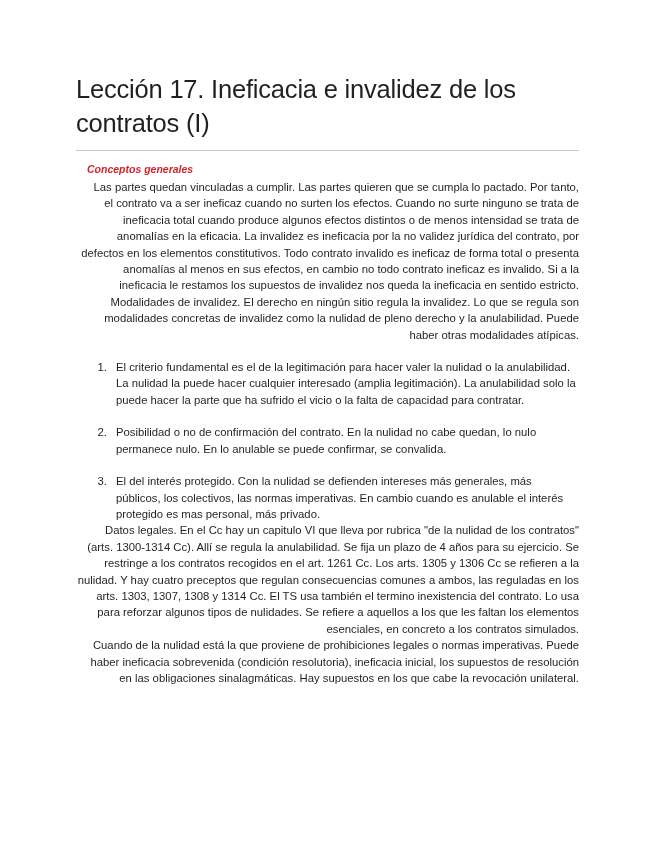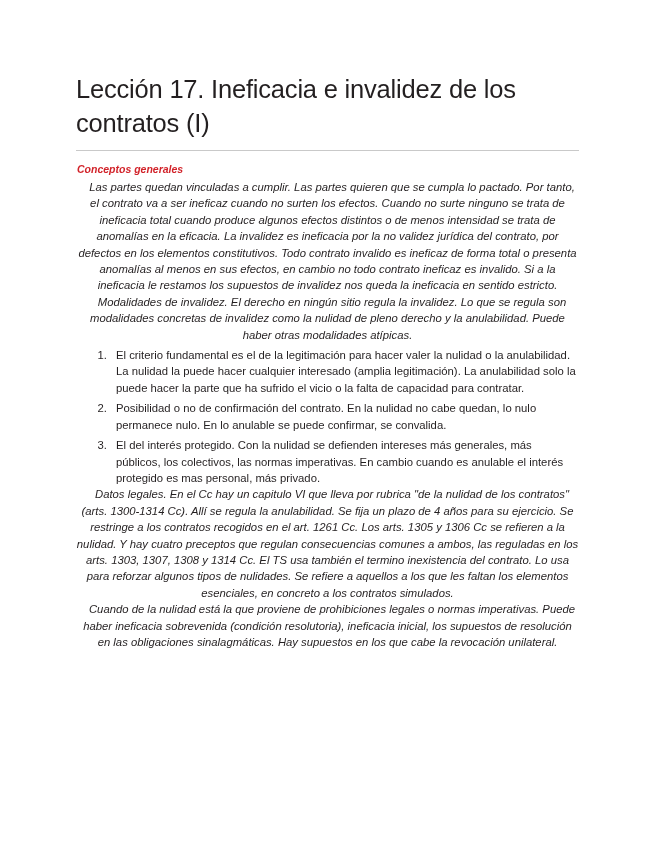--- a/index.html
+++ b/index.html
@@ -32,43 +32,42 @@
   .title-rule {
     border: none;
     border-top: 1px solid #c9c9c9;
     margin: 0 0 11px 0;
   }
   .section-heading {
     font-size: 10.5px;
     font-weight: bold;
     font-style: italic;
     color: #d2232a;
-    margin: 0 0 3px 1px;
+    margin: 0 0 3px 11px;
     line-height: 14px;
   }
   p.body {
     font-size: 11.3px;
     line-height: 16.4px;
     margin: 0;
-    text-align: center;
+    text-align: right;
     color: #231f20;
-    font-style: italic;
   }
   p.indent {
     text-indent: 9px;
   }
   ol.criteria {
     margin: 0;
     padding: 0 0 0 34px;
     list-style-type: decimal;
     font-size: 11.3px;
     line-height: 16.4px;
   }
   ol.criteria > li {
-    margin: 4px 0 0 0;
+    margin: 16px 0 0 0;
     padding-left: 6px;
   }
   ol.criteria > li::marker {
     font-size: 11.3px;
   }
   .li-text {
     display: block;
   }
 </style>
 </head>

